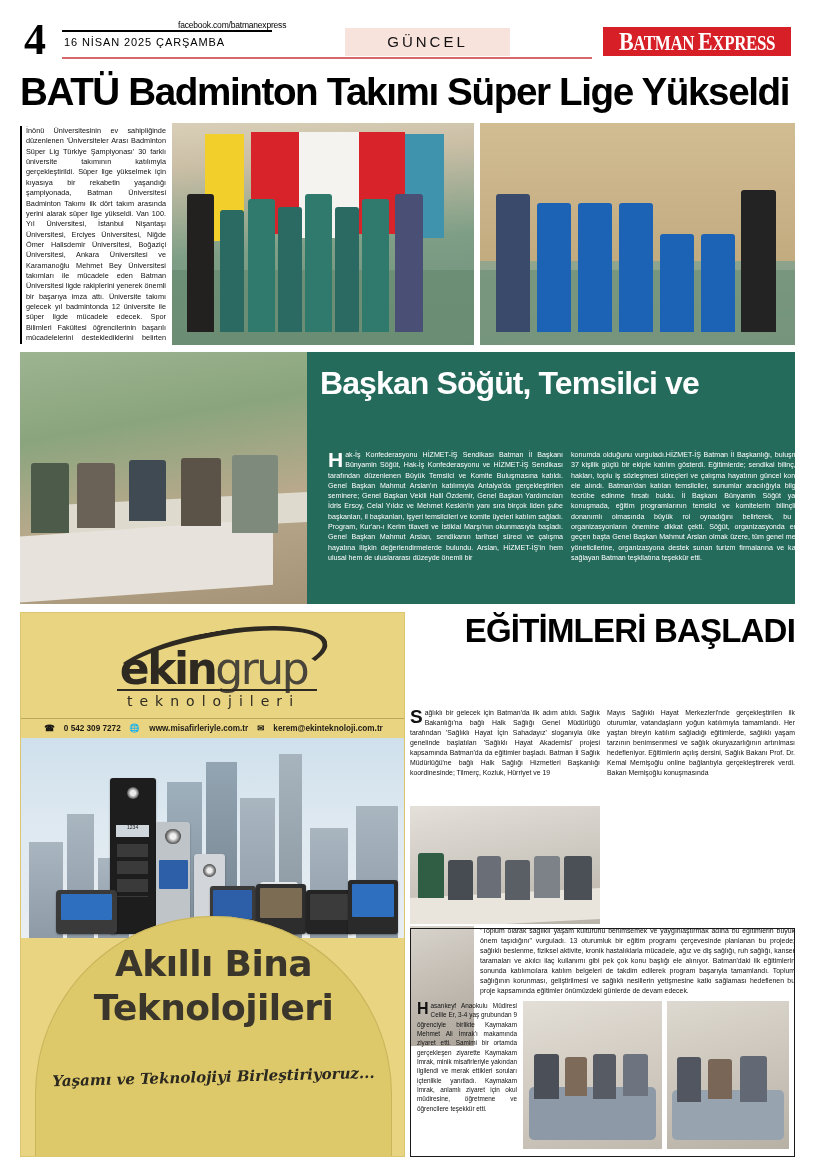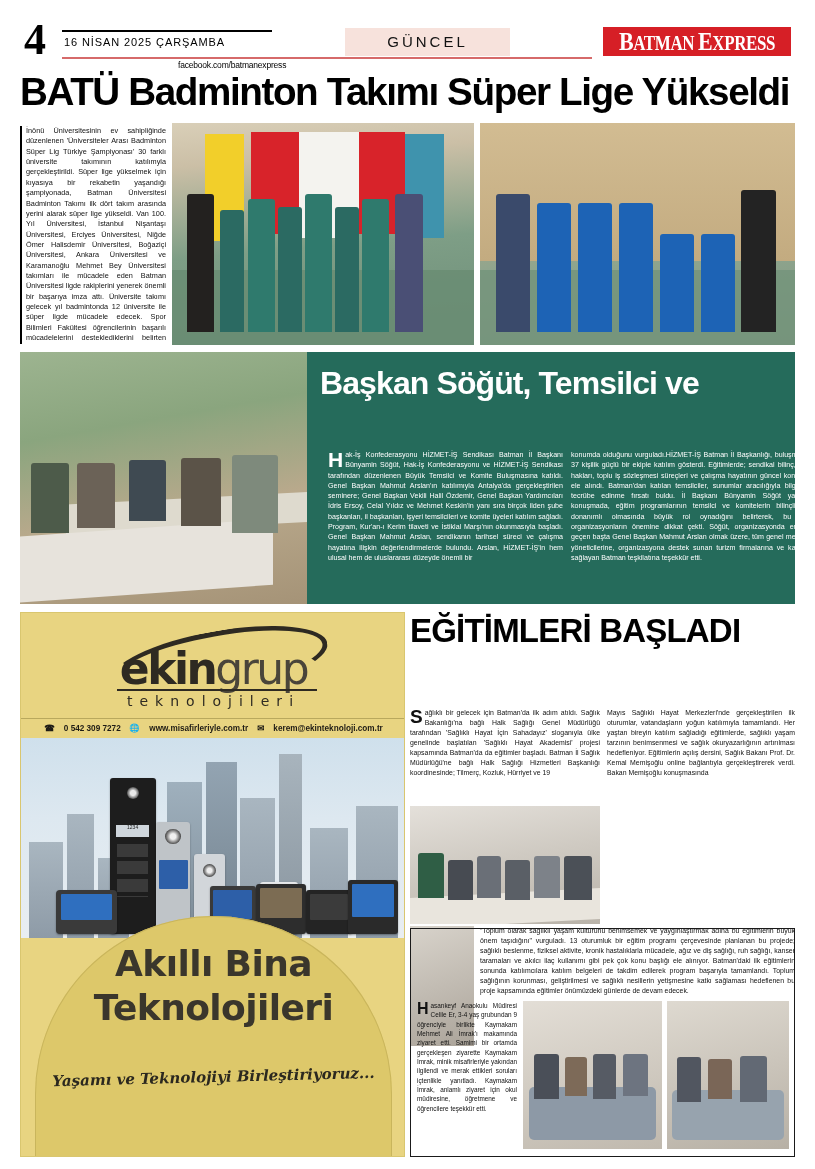--- a/index.html
+++ b/index.html
@@ -13,21 +13,21 @@
   .masthead{position:absolute;left:0;top:0;width:815px;height:70px;}
   .pagenum{
     position:absolute;left:24px;top:18px;font-size:44px;font-weight:bold;
     color:#000;font-family:"Liberation Serif",serif;line-height:1;
   }
   .hdr-rule-top{
     position:absolute;left:62px;top:30px;width:210px;height:1.5px;background:#000;
   }
   .hdr-fb{
     position:absolute;left:178px;top:20px;font-size:8.5px;color:#000;
-    letter-spacing:-0.2px;font-family:"Liberation Sans",sans-serif;margin-top:40px;
+    letter-spacing:-0.2px;font-family:"Liberation Sans",sans-serif;
   }
   .hdr-date{
     position:absolute;left:64px;top:36px;font-size:11px;color:#000;
     letter-spacing:0.9px;font-family:"Liberation Sans",sans-serif;
   }
   .hdr-rule-bot{
     position:absolute;left:62px;top:57px;width:530px;height:2px;background:#d66a6a;
   }
   .guncel-box{
     position:absolute;left:345px;top:28px;width:165px;height:28px;
@@ -167,21 +167,21 @@
   }
 
   
   .a3{position:absolute;left:410px;top:612px;width:385px;}
   .a3-h1{
     font-size:26.5px;font-weight:bold;color:#000;letter-spacing:-0.9px;
     line-height:1.05;text-align:center;white-space:nowrap;
   }
   .a3-h2{
     font-size:33px;font-weight:bold;color:#000;letter-spacing:-0.8px;
-    line-height:1.05;text-align:left;margin-top:2px;white-space:nowrap;
+    line-height:1.05;text-align:right;margin-top:2px;white-space:nowrap;
   }
   .a3-c1{
     position:absolute;left:0;top:96px;width:190px;font-size:6.9px;
     line-height:1.45;text-align:justify;color:#111;
   }
   .a3-c2{
     position:absolute;left:197px;top:96px;width:188px;font-size:6.9px;
     line-height:1.45;text-align:justify;color:#111;
   }
   .a3-c1 .dropcap,.a3-c2 .dropcap{

